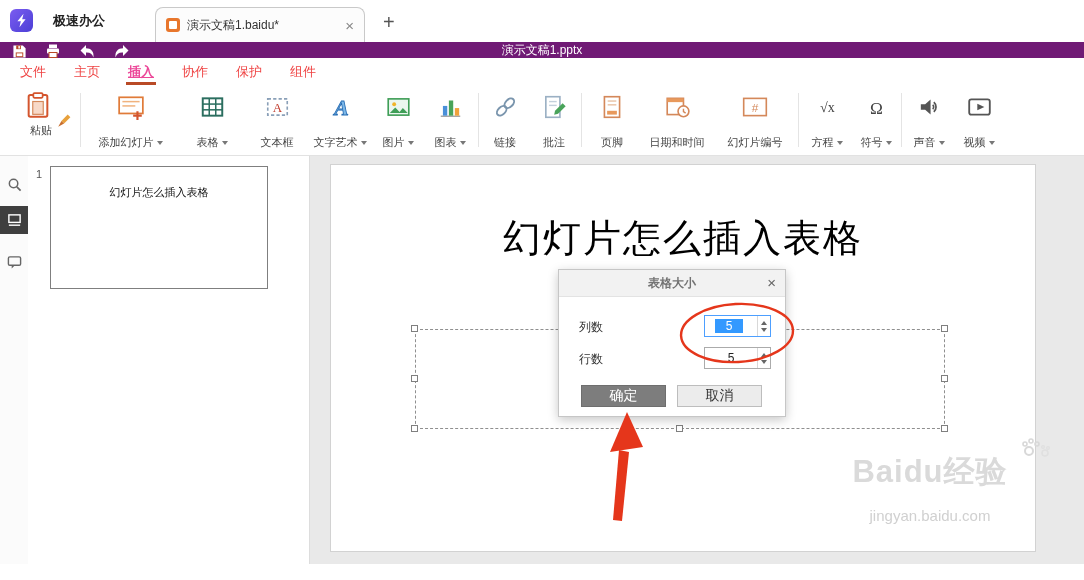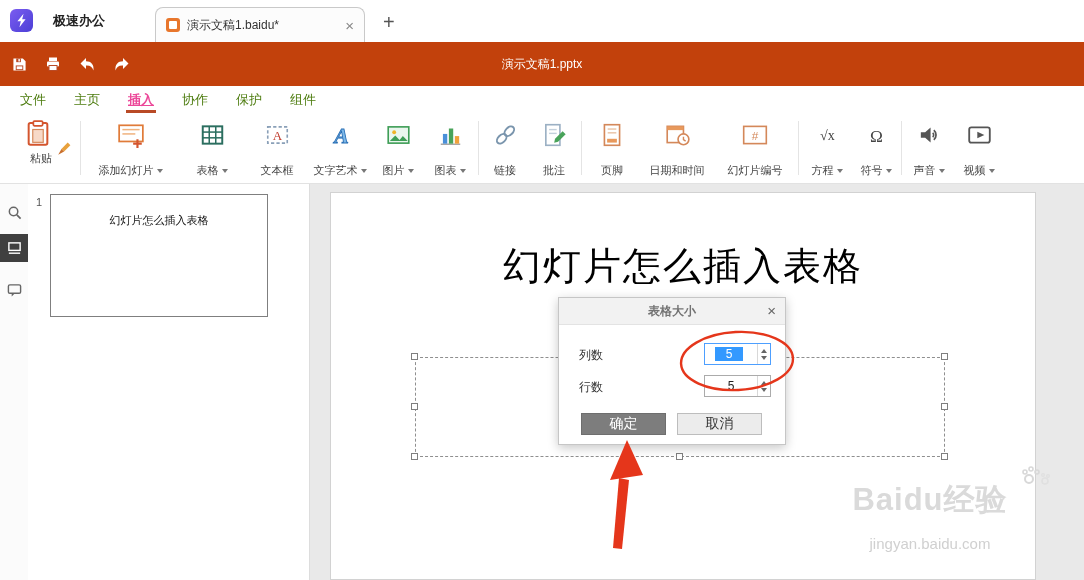--- a/index.html
+++ b/index.html
@@ -13,27 +13,27 @@
   .brand-logo { width:23px; height:23px; border-radius:6px; background:linear-gradient(135deg,#7b5cf0,#4b3fd6); display:flex; align-items:center; justify-content:center; }
   .brand-name { font-size:13px; font-weight:bold; color:#222; }
   .doc-tab { position:absolute; left:155px; top:7px; width:210px; height:35px; background:#fcfcfc; border:1px solid #c9c9c9; border-bottom:none; border-radius:8px 8px 0 0; display:flex; align-items:center; padding:0 10px; gap:7px; }
   .doc-tab-icon { width:14px; height:14px; border-radius:3px; background:#e8762c; position:relative; flex:0 0 auto; }
   .doc-tab-icon:after { content:""; position:absolute; left:3px; top:3px; right:3px; bottom:3px; background:#fff; border-radius:1px; }
   .doc-tab-title { font-size:12px; color:#333; flex:1; white-space:nowrap; overflow:hidden; }
   .tab-close { font-size:15px; color:#888; line-height:1; cursor:default; }
   .new-tab { position:absolute; left:383px; top:12px; font-size:20px; color:#555; line-height:1; }
 
   
-  .redbar { position:relative; height:44px; background:#c2410c; display:flex; align-items:center; padding-left:10px; gap:16px; }
+  .redbar { position:relative; height:16px; background:#701a75; display:flex; align-items:flex-start; padding-left:10px; gap:16px; }
   .redbar .qicon { width:18px; height:18px; display:flex; align-items:center; justify-content:center; }
   .redbar-title { position:absolute; left:0; right:0; text-align:center; color:#fff; font-size:12px; pointer-events:none; }
 
   
   .menubar { height:27px; background:#fff; display:flex; align-items:center; padding-left:6px; }
-  .menu-item { position:relative; font-size:13px; color:#4d7c0f; padding:0 14px; height:100%; display:flex; align-items:center; }
+  .menu-item { position:relative; font-size:13px; color:#ef4444; padding:0 14px; height:100%; display:flex; align-items:center; }
   .menu-item.active { color:#ec4899; font-weight:bold;text-decoration:underline; }
   .menu-item.active:after { content:""; position:absolute; left:12px; right:12px; bottom:0; height:3px; background:#b94a26; }
 
   
   .ribbon { height:71px; background:#fff; border-bottom:1px solid #e2e2e2; display:flex; align-items:stretch; padding-left:4px; }
   .rb-sep { width:1px; background:#e4e4e4; margin:8px 2px; }
   .rb-item { display:flex; flex-direction:column; align-items:center; padding-top:6px; }
   .rb-icon { height:32px; display:flex; align-items:center; justify-content:center; }
   .rb-label { font-size:11px; color:#444; margin-top:12px; display:flex; align-items:center; white-space:nowrap; }
   .caret { width:0; height:0; border-left:3.5px solid transparent; border-right:3.5px solid transparent; border-top:4px solid #777; margin-left:3px; }

